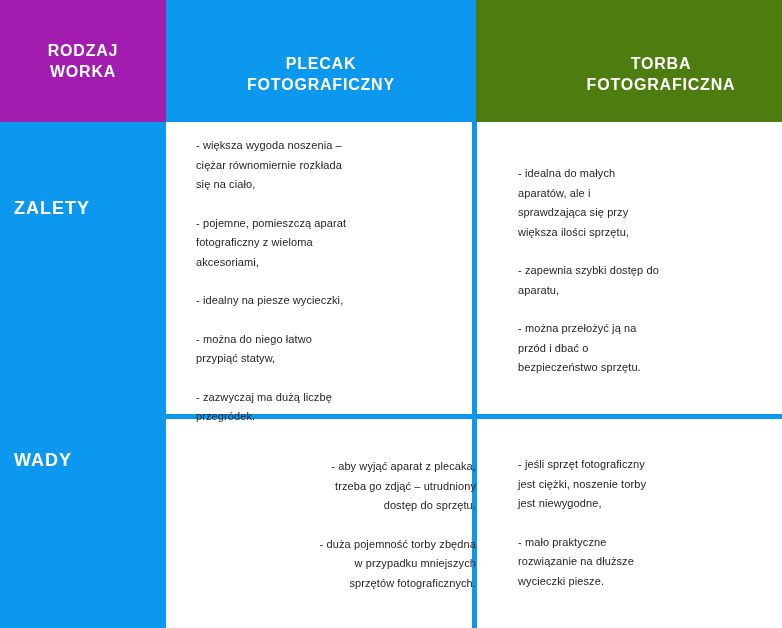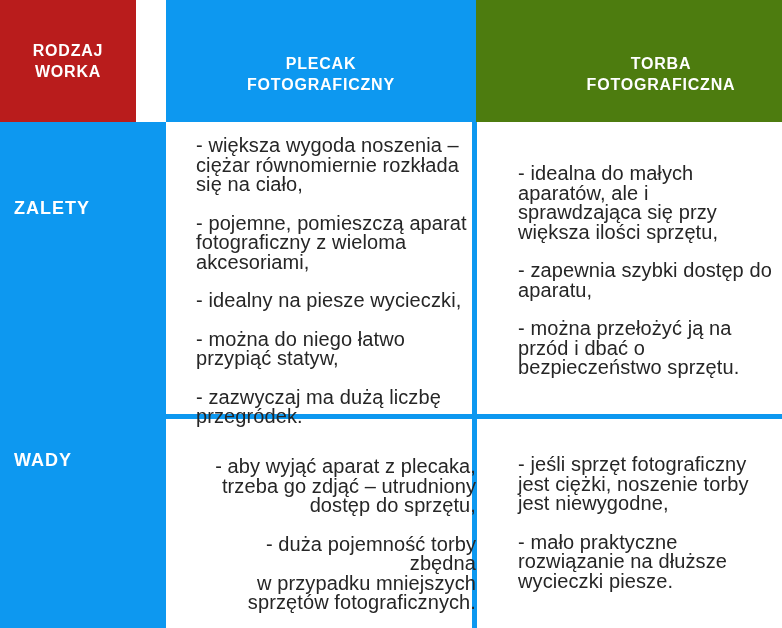--- a/index.html
+++ b/index.html
@@ -16,21 +16,21 @@
   }
   
   .hdr {
     position: absolute;
     top: 0;
     height: 122px;
     display: flex;
     align-items: center;
     justify-content: center;
   }
-  .hdr-left  { left: 0;   width: 136px; background: #b91c1c; }
+  .hdr-left  { left: 0;   width: 166px; background: #a21caf; }
   .hdr-mid   { left: 166px; width: 310px; background: #0d98f0; }
   .hdr-right { left: 476px; width: 306px; background: #4d7c0f; padding-left: 32px; }
   .hdr span {
     color: #ffffff;
     font-weight: 700;
     font-size: 16px;
     line-height: 21px;
     letter-spacing: 0.8px;
     text-align: center;
     white-space: pre-line;
@@ -65,21 +65,21 @@
     font-size: 18px;
     letter-spacing: 1px;
   }
   .row-label.zalety { top: 198px; text-align: right; }
   .row-label.wady   { top: 450px; }
 
   
   .cell {
     position: absolute;
     color: #262626;
-    font-size: 20px;
+    font-size: 11px;
     font-weight: 500;
     line-height: 19.5px;
     letter-spacing: 0.1px;
   }
   .cell p {
     margin: 0 0 19px 0;
     white-space: pre-line;
   }
   .cell-plecak-zalety { left: 196px; top: 136px; width: 275px; }
   .cell-torba-zalety  { left: 518px; top: 164px; width: 258px; }

